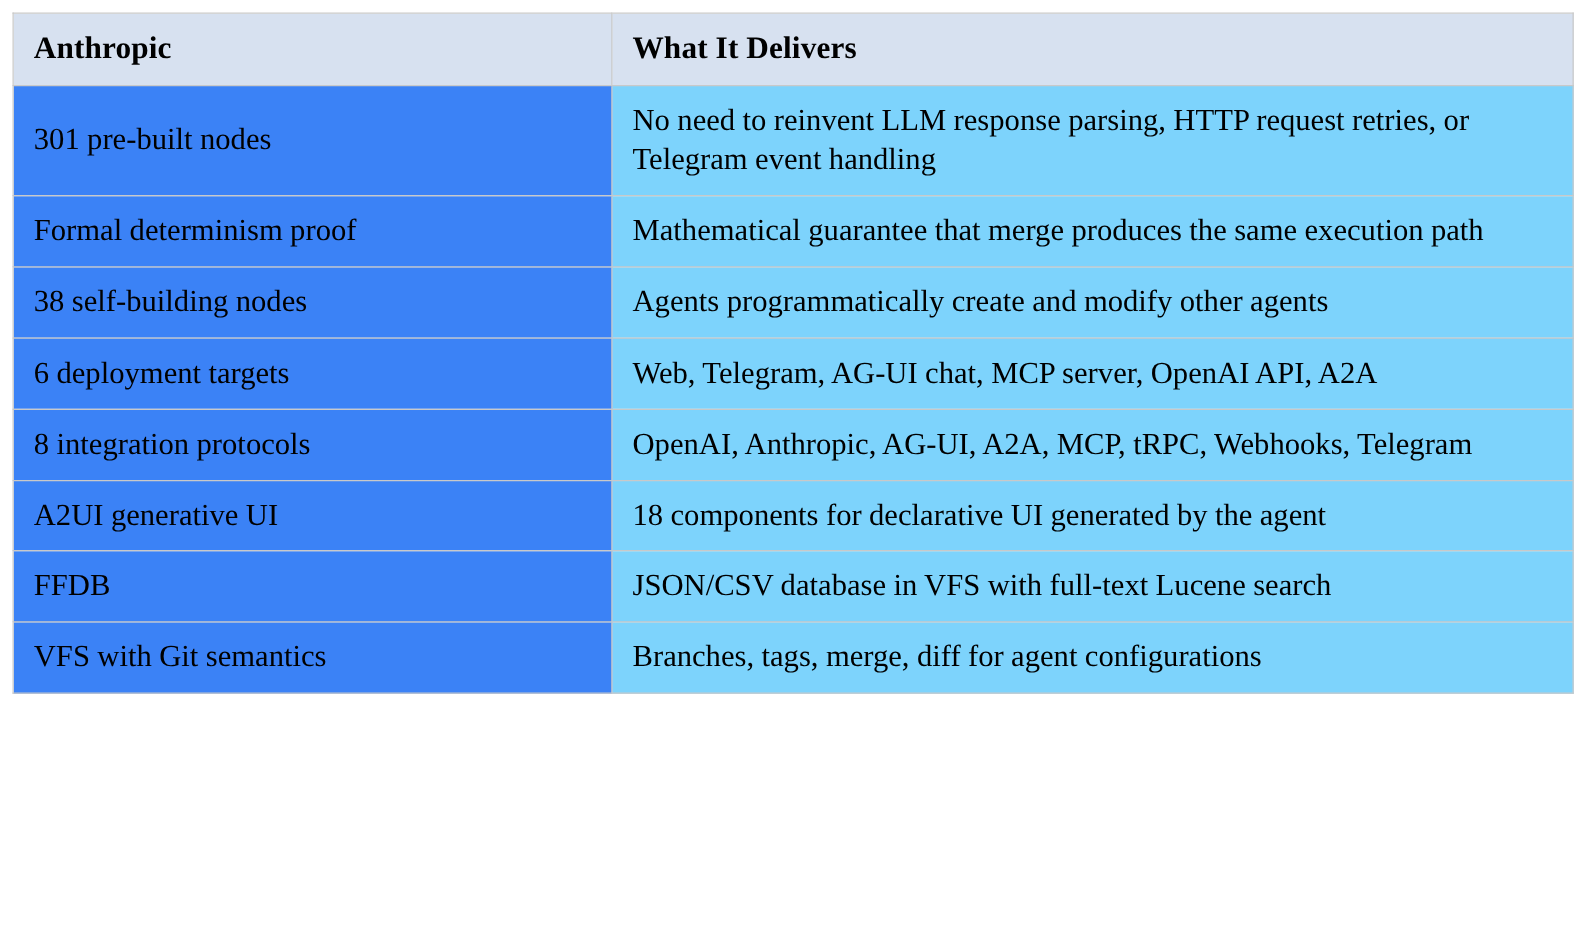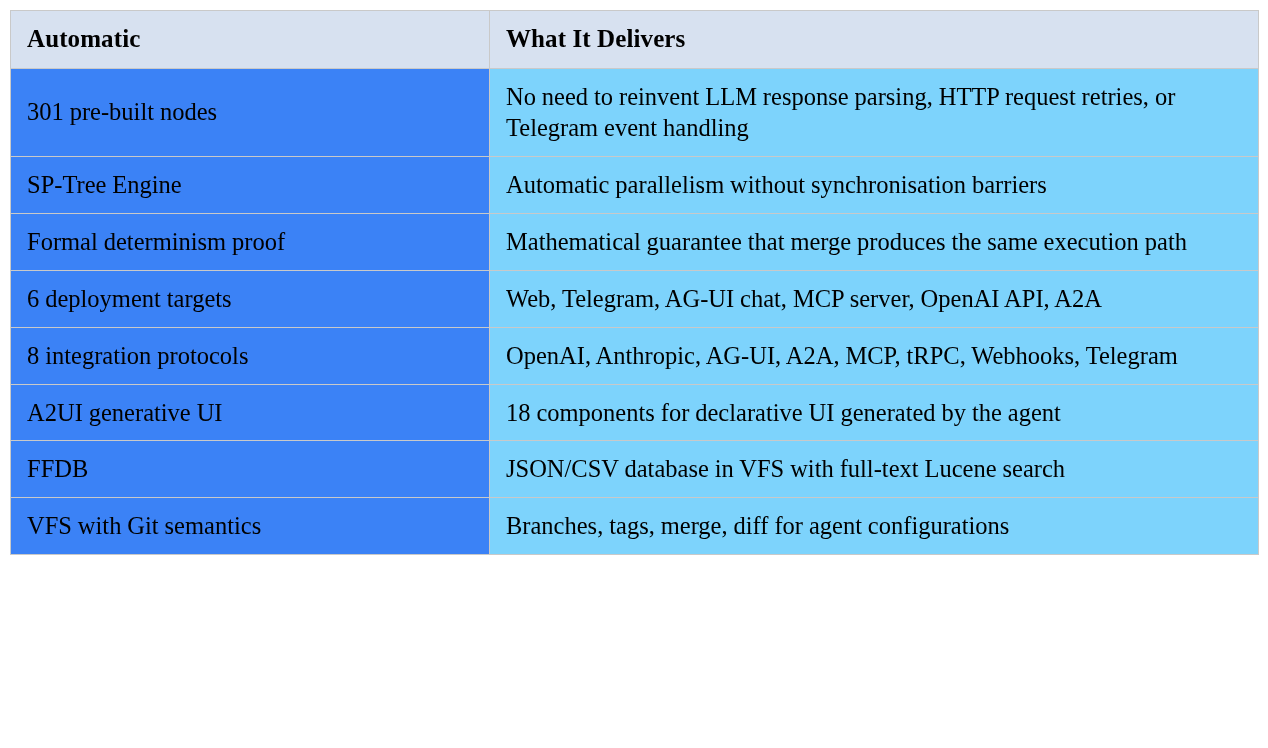--- a/index.html
+++ b/index.html
@@ -72,47 +72,47 @@
 <body>
 
 <div class="page">
   <table class="capability-table">
     <colgroup>
       <col class="col-capability">
       <col class="col-delivers">
     </colgroup>
     <thead>
       <tr>
-        <th class="col-header-capability">Automatic</th>
+        <th class="col-header-capability">Anthropic</th>
         <th class="col-header-delivers">What It Delivers</th>
       </tr>
     </thead>
     <tbody id="table-body">
         <tr>
           <td class="cell-capability">
             <span class="cell-text">301 pre-built nodes</span>
           </td>
           <td class="cell-delivers">
             <span class="cell-text">No need to reinvent LLM response parsing, HTTP request retries, or Telegram event handling</span>
           </td>
         </tr>
         <tr>
           <td class="cell-capability">
-            <span class="cell-text">SP-Tree Engine</span>
+            <span class="cell-text">Formal determinism proof</span>
           </td>
           <td class="cell-delivers">
-            <span class="cell-text">Automatic parallelism without synchronisation barriers</span>
+            <span class="cell-text">Mathematical guarantee that merge produces the same execution path</span>
           </td>
         </tr>
         <tr>
           <td class="cell-capability">
-            <span class="cell-text">Formal determinism proof</span>
+            <span class="cell-text">38 self-building nodes</span>
           </td>
           <td class="cell-delivers">
-            <span class="cell-text">Mathematical guarantee that merge produces the same execution path</span>
+            <span class="cell-text">Agents programmatically create and modify other agents</span>
           </td>
         </tr>
         <tr>
           <td class="cell-capability">
             <span class="cell-text">6 deployment targets</span>
           </td>
           <td class="cell-delivers">
             <span class="cell-text">Web, Telegram, AG-UI chat, MCP server, OpenAI API, A2A</span>
           </td>
         </tr>

